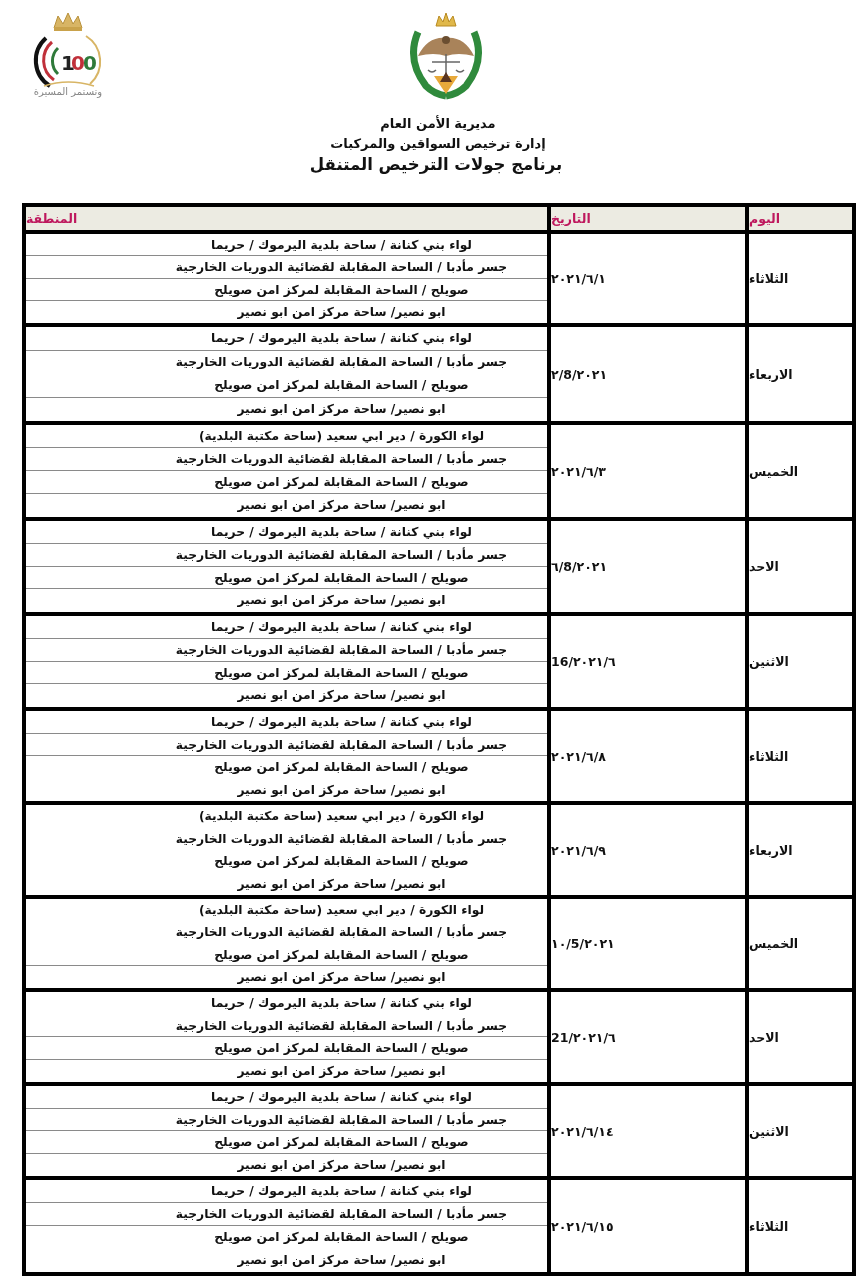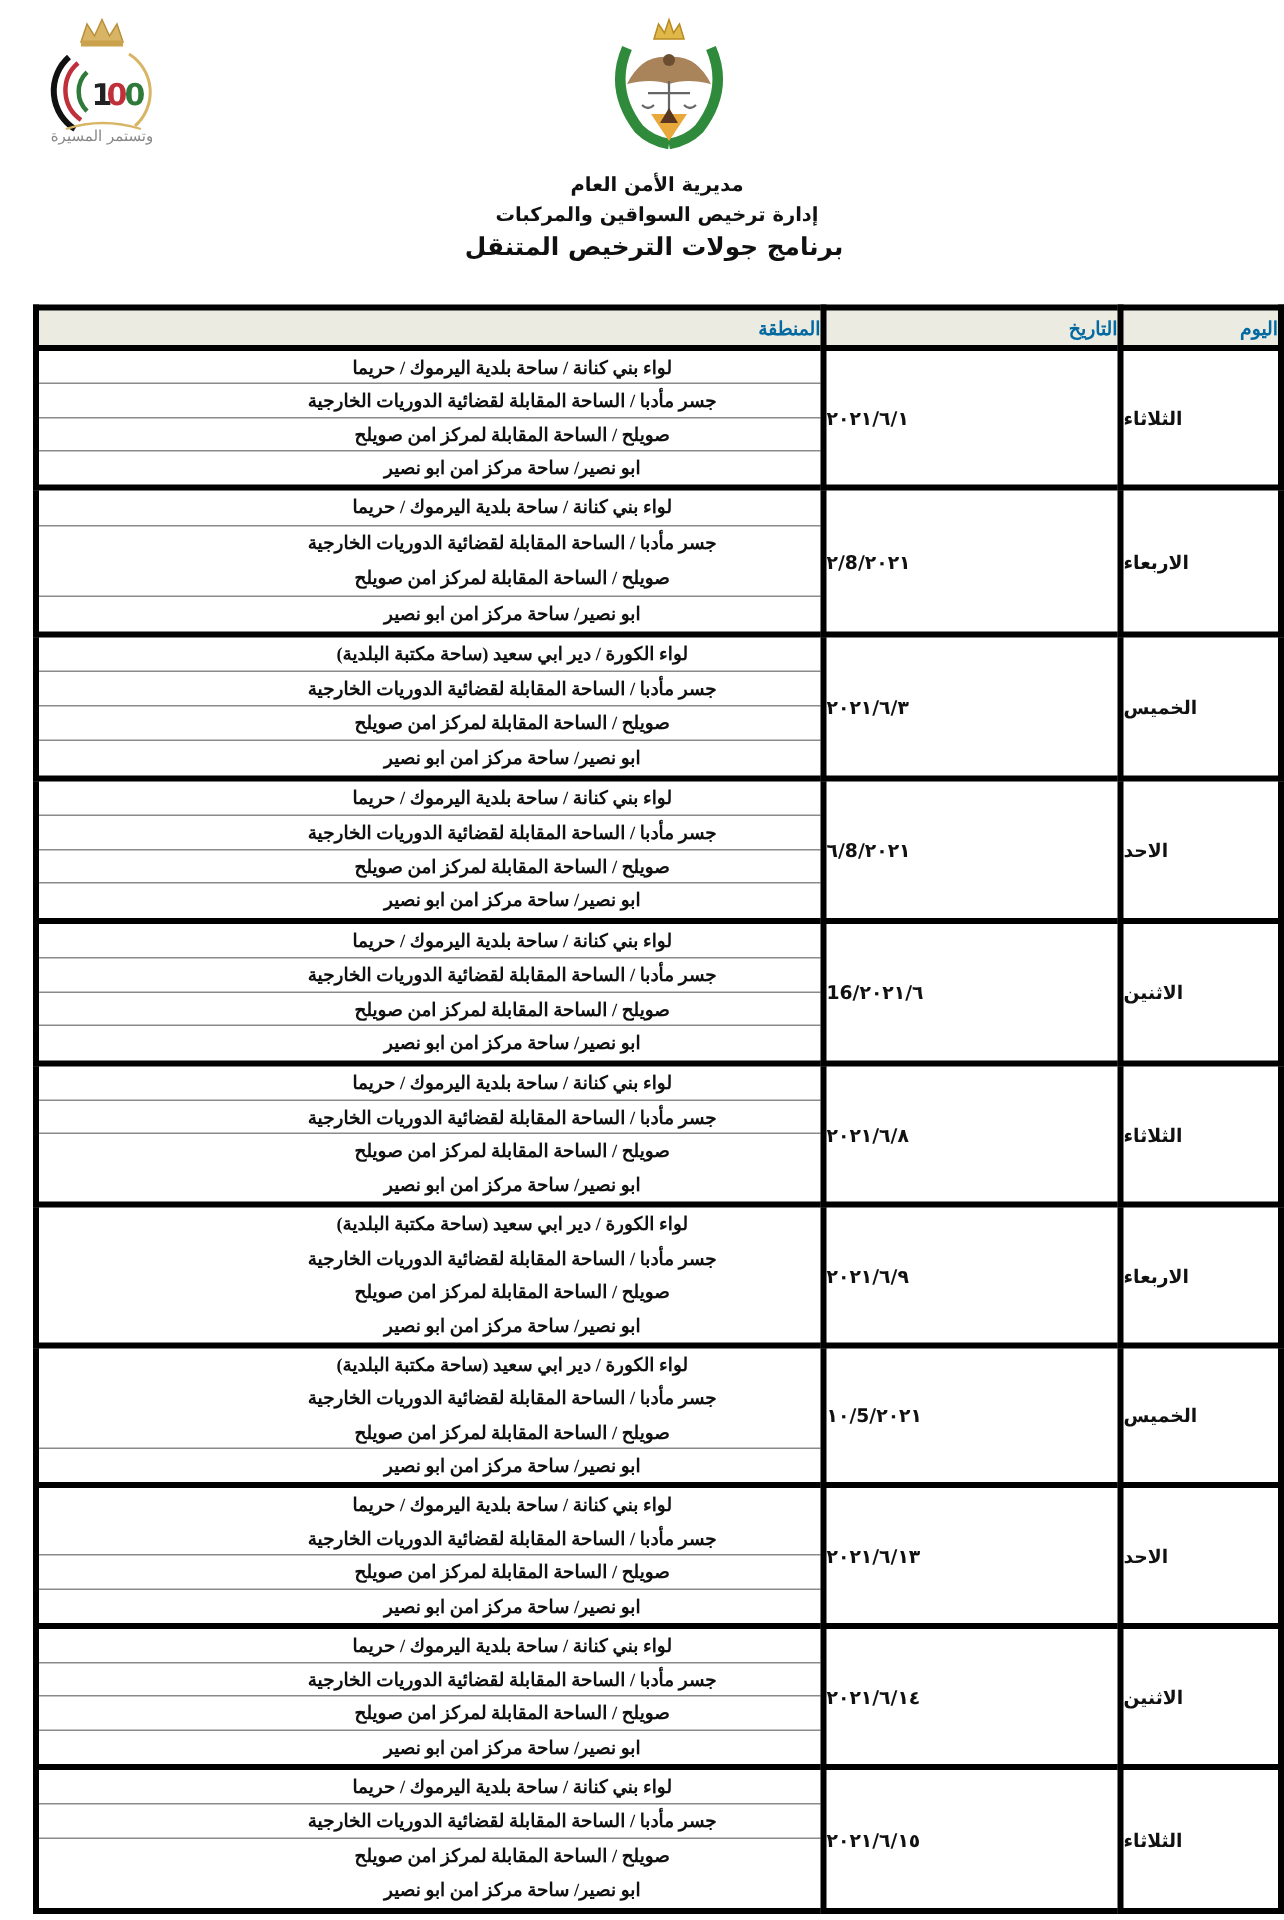--- a/index.html
+++ b/index.html
@@ -17,29 +17,28 @@
   table.sched {
     position: absolute; left: 22px; top: 203px; width: 830px;
     border-collapse: collapse; direction: rtl;
     table-layout: fixed;
   }
   table.sched th, table.sched td {
     border: 4px solid #000;
     padding: 0;
   }
   table.sched th {
-    background: #ecebe2; height: 27px; font-size: 12.5px; font-weight: bold; text-align: right;
-    color: #0369a1;
-    font-family: Liberation Serif, serif;
+    background: #ecebe2; height: 27px; font-size: 12.5px; font-weight: bold; text-align: left;
+    color: #be185d;
   }
   td.day, td.date {
     text-align: left; vertical-align: middle; font-weight: bold; font-size: 12.5px;
   }
   td.date { font-size: 12.5px; letter-spacing: 1px; }
-  td.areas { vertical-align: top; font-family: Liberation Serif, serif; }
+  td.areas { vertical-align: top; }
   .area-line {
     height: 23px; line-height: 23px; text-align: center; font-weight: bold; font-size: 12.3px;
     white-space: nowrap; overflow: hidden; padding-left: 110px; direction: rtl;
   }
   .area-line.sep { border-bottom: 1.5px solid #8a8a8a; }
 </style>
 </head>
 <body>
 
 <div class="logo-100">
@@ -175,21 +174,21 @@
         <td class="date">٢٠٢١/5/١٠</td>
         <td class="areas">
           <div class="area-line" style="height: 22.25px; line-height: 22.25px;">لواء الكورة / دير ابي سعيد (ساحة مكتبة البلدية)</div>
           <div class="area-line" style="height: 22.25px; line-height: 22.25px;">جسر مأدبا / الساحة المقابلة لقضائية الدوريات الخارجية</div>
           <div class="area-line sep" style="height: 22.25px; line-height: 22.25px;">صويلح / الساحة المقابلة لمركز امن صويلح</div>
           <div class="area-line" style="height: 22.25px; line-height: 22.25px;">ابو نصير/ ساحة مركز امن ابو نصير</div>
         </td>
       </tr>
       <tr style="height: 94px;">
         <td class="day">الاحد</td>
-        <td class="date">٢٠٢١/٦/١٣</td>
+        <td class="date">٢٠٢١/٦/21</td>
         <td class="areas">
           <div class="area-line" style="height: 22.5px; line-height: 22.5px;">لواء بني كنانة / ساحة بلدية اليرموك / حريما</div>
           <div class="area-line sep" style="height: 22.5px; line-height: 22.5px;">جسر مأدبا / الساحة المقابلة لقضائية الدوريات الخارجية</div>
           <div class="area-line sep" style="height: 22.5px; line-height: 22.5px;">صويلح / الساحة المقابلة لمركز امن صويلح</div>
           <div class="area-line" style="height: 22.5px; line-height: 22.5px;">ابو نصير/ ساحة مركز امن ابو نصير</div>
         </td>
       </tr>
       <tr style="height: 94px;">
         <td class="day">الاثنين</td>
         <td class="date">٢٠٢١/٦/١٤</td>

